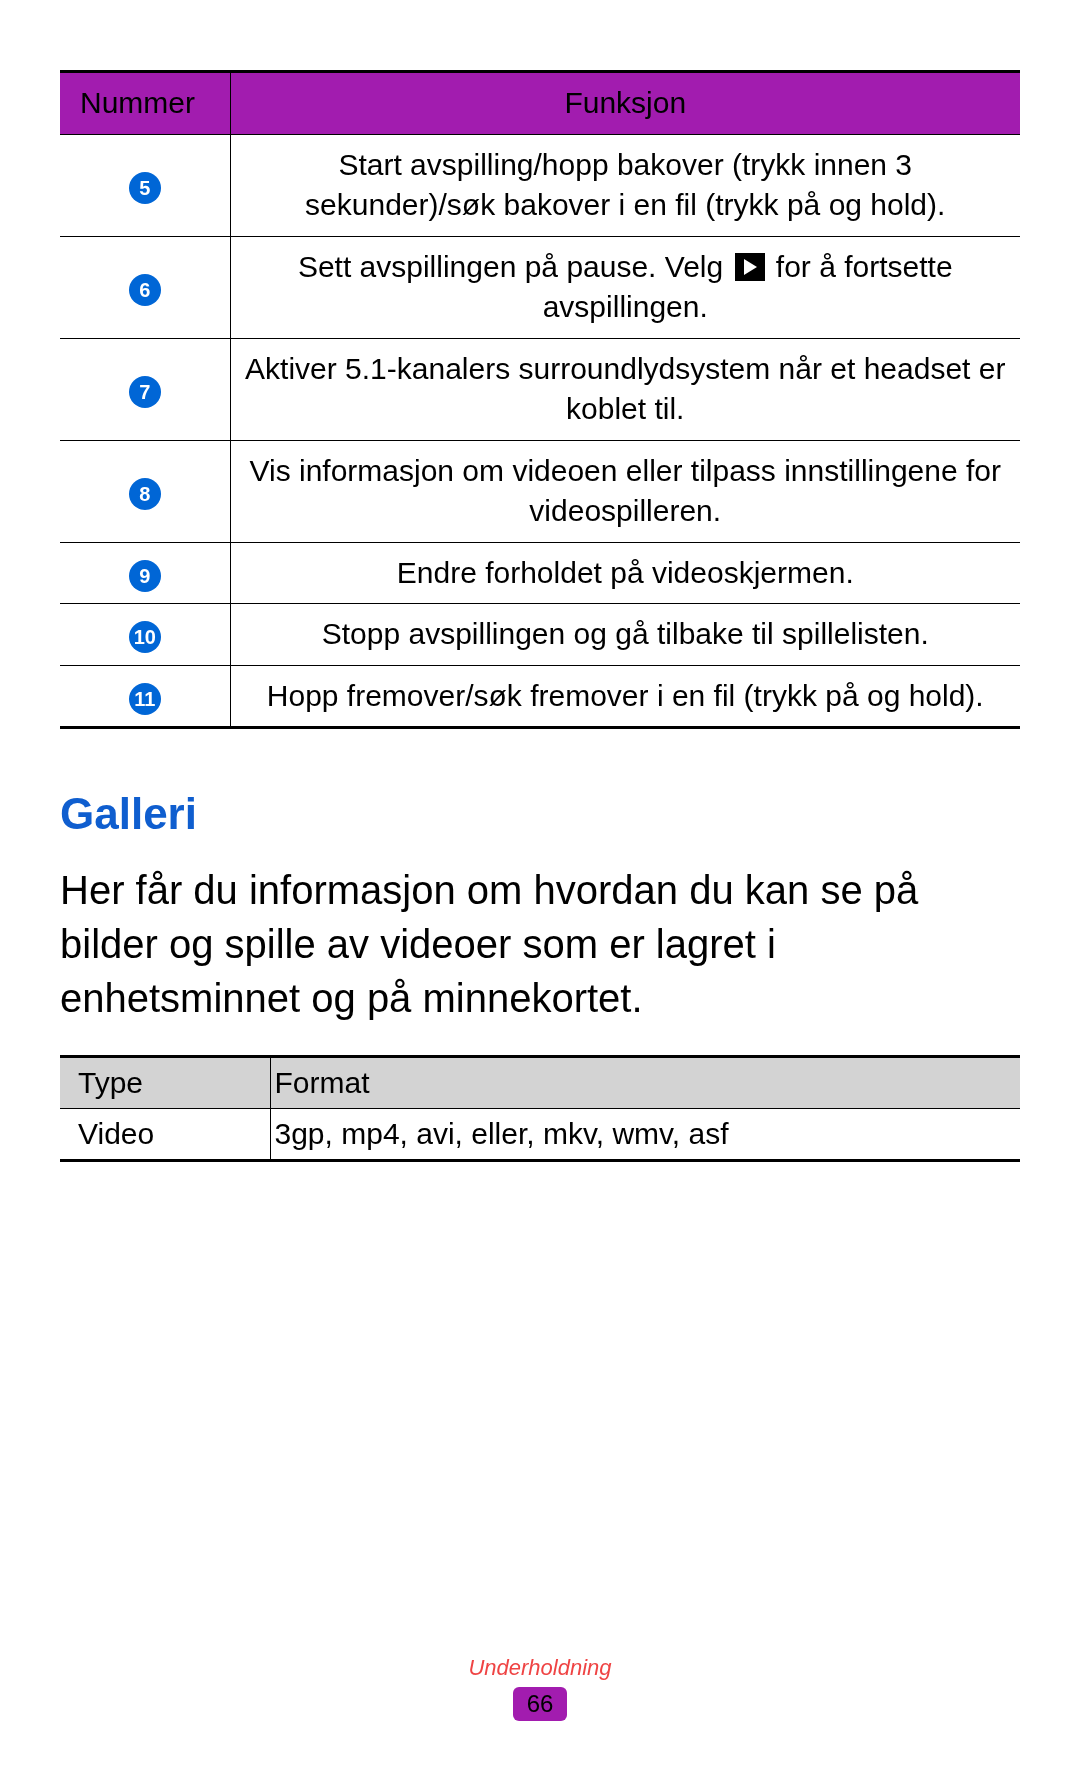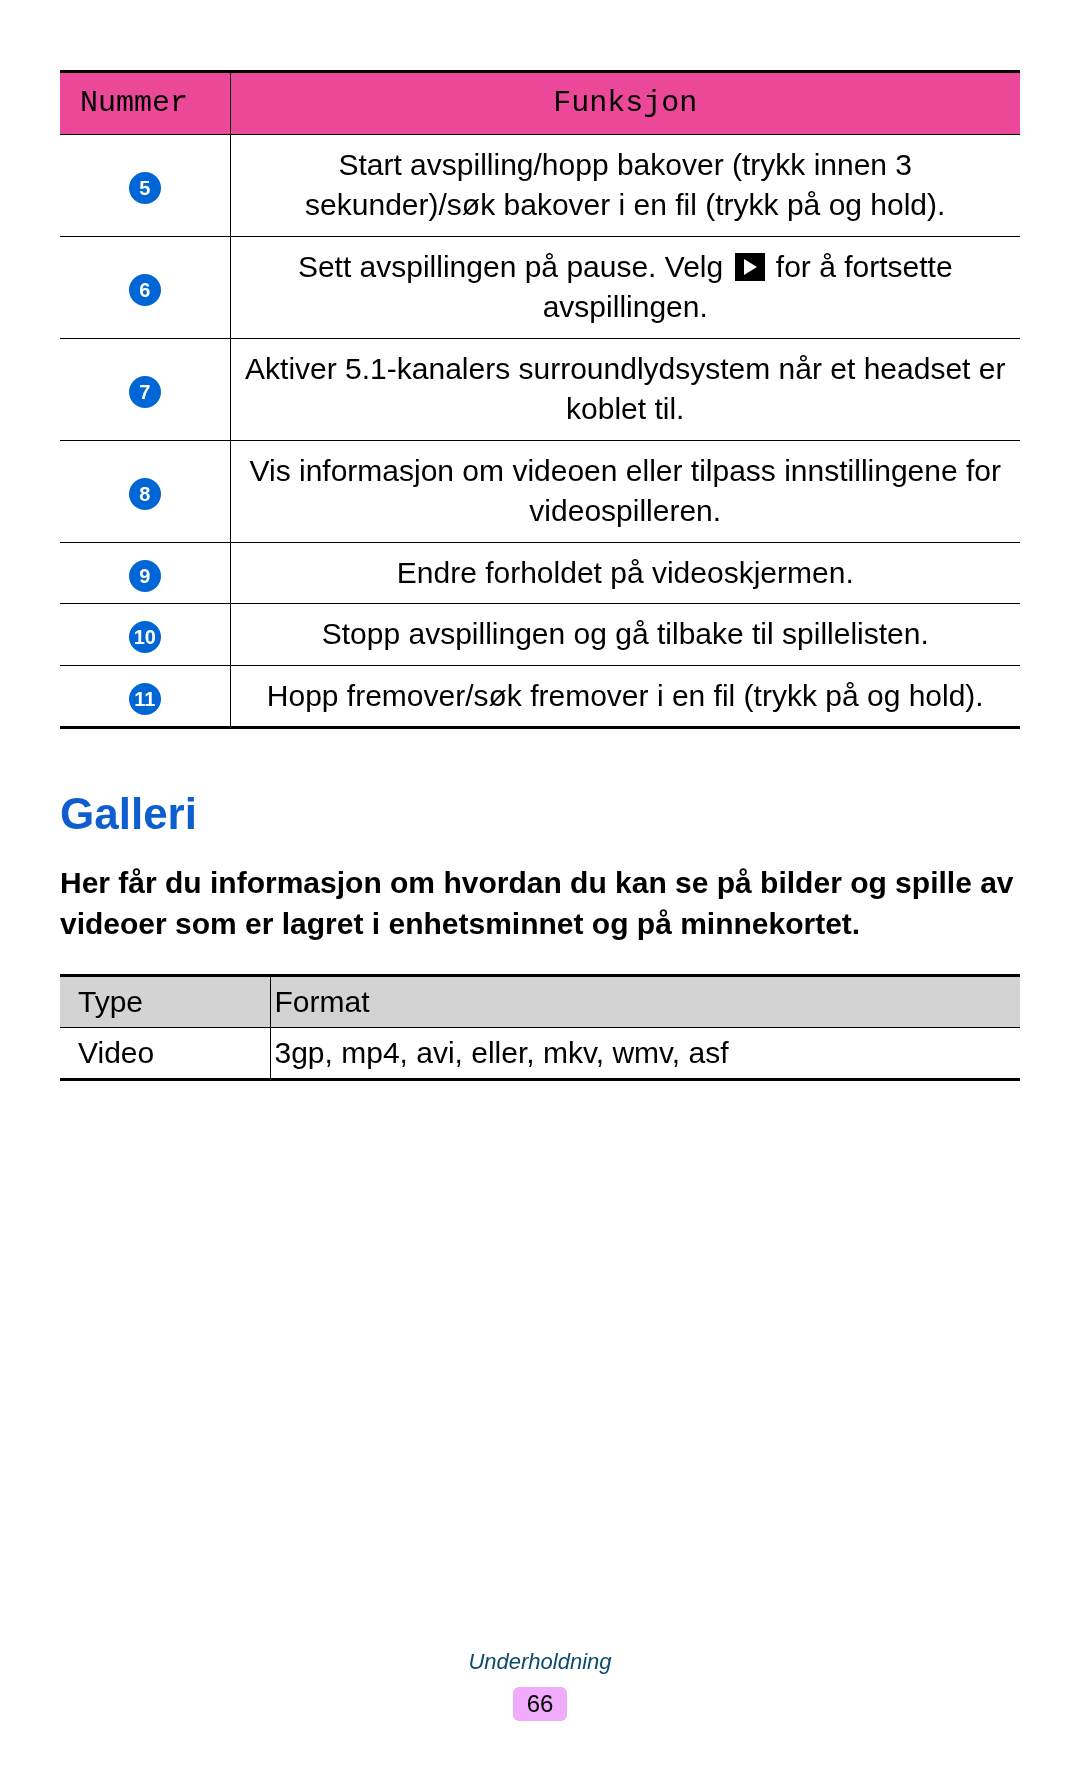--- a/index.html
+++ b/index.html
@@ -26,23 +26,22 @@
     border-bottom: 1.5px solid #000;
     padding: 10px 12px;
     text-align: center;
     vertical-align: middle;
     font-size: 30px;
     line-height: 1.35;
     font-weight: normal;
   }
   table.func tr:last-child td { border-bottom: none; }
   table.func th {
-    background: #ec4899;
+    background: #a21caf;
     font-weight: normal;
-    font-family: Liberation Mono, monospace;
   }
   table.func .col1 {
     width: 170px;
     border-right: 1.5px solid #000;
     text-align: center;
   }
   table.func th.col1 { text-align: left; padding-left: 20px;}
   .bullet {
     display: inline-flex;
     align-items: center;
@@ -74,24 +73,23 @@
     border-top: 8px solid transparent;
     border-bottom: 8px solid transparent;
   }
   h2.section {
     color: #0f5ecf;
     font-size: 44px;
     font-weight: bold;
     margin: 60px 0 24px 0;
   }
   p.body {
-    font-size: 30px;
+    font-size: 40px;
     line-height: 1.35;
     margin: 16px 0 30px 0;
-    font-weight: bold;
   }
   .sub-h {
     font-size: 34px;
     font-weight: bold;
     margin: 30px 0 6px 0;
   }
   .sub-h .chev {
     color: #0f5ecf;
     font-weight: bold;
     margin-right: 6px;
@@ -115,26 +113,26 @@
   table.fmt .c1 { width: 210px; border-right: 1.5px solid #000; padding-left: 18px;}
   .footer {
     position: absolute;
     bottom: 50px;
     left: 0; right: 0;
     text-align: center;
   }
   .footer .chap {
     font-style: italic;
     font-size: 22px;
-    color: #0c4a6e;
-    margin-bottom: 12px;
+    color: #ef4444;
+    margin-bottom: 6px;
   }
   .footer .pnum {
     display: inline-block;
-    background: #f0abfc;
+    background: #a21caf;
     border-radius: 6px;
     padding: 3px 14px;
     font-size: 24px;
     color: #000;
   }
 </style>
 </head>
 <body>
 
 <div class="page">

